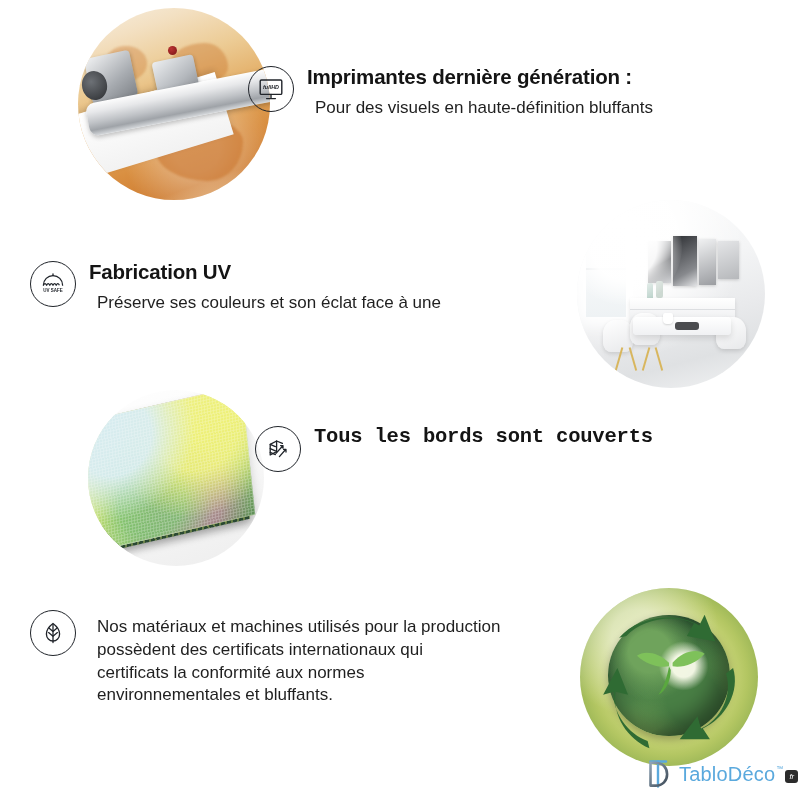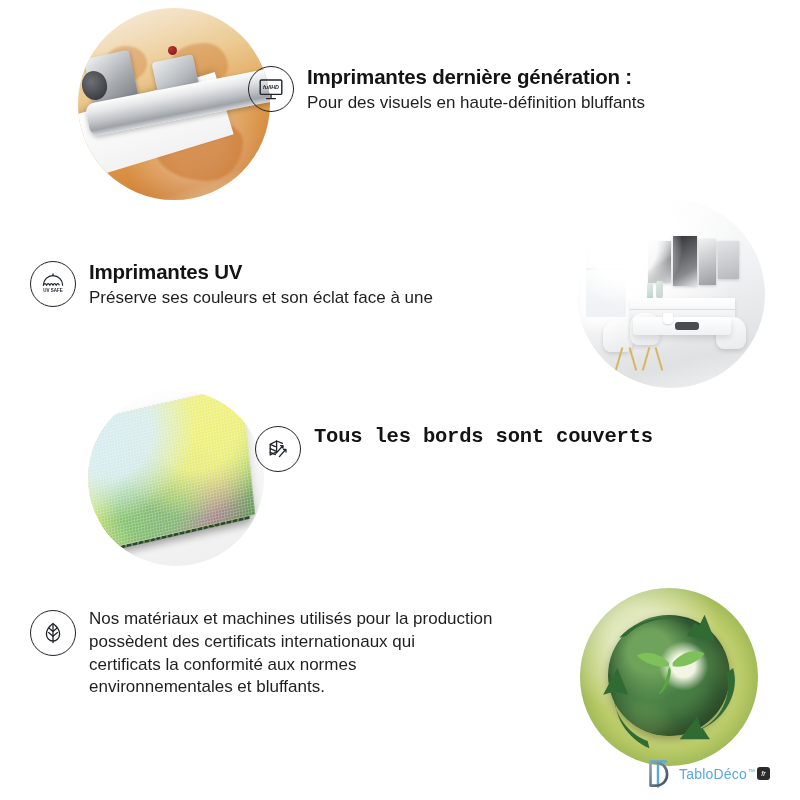--- a/index.html
+++ b/index.html
@@ -154,33 +154,33 @@
     border:1.6px solid #20242a;box-sizing:border-box;
     display:flex;align-items:center;justify-content:center;
     margin-top:2px;
   }
   .ficon svg{display:block;}
   .ftext{margin-left:13px;}
   .ftitle{
     font-size:20.5px;font-weight:bold;line-height:1.22;color:#141414;
     letter-spacing:-.2px;margin:0 0 3px 0;white-space:nowrap;
   }
-  .fdesc{font-size:17px;line-height:1.34;color:#1f1f1f;margin:0;}
+  .fdesc{font-size:17px;line-height:1.34;color:#1f1f1f;margin:8px;}
   .fdesc div{white-space:nowrap;}
 
   .f1{left:248px;top:64px;}
   .f2{left:30px;top:259px;}
   .f3{left:255px;top:424px;font-family:Liberation Mono, monospace;}
   .f4{left:30px;top:608px;}
 
   
   .logo{position:absolute;left:637px;top:757px;display:flex;align-items:center;}
   .logomark{width:34px;height:34px;position:relative;flex:0 0 auto;}
   .logotext{margin-left:8px;display:flex;align-items:flex-start;position:relative;}
-  .logoword{font-size:14px;color:#5aa9dd;letter-spacing:.2px;line-height:1;font-weight:400;}
+  .logoword{font-size:20px;color:#5aa9dd;letter-spacing:.2px;line-height:1;font-weight:400;}
   .tm{font-size:7px;color:#5aa9dd;line-height:1;margin-left:1px;margin-top:1px;}
   .frbadge{
     width:13px;height:13px;border-radius:3px;background:#2b2b2b;color:#ffffff;
     font-size:7.5px;line-height:13px;text-align:center;margin-left:2px;align-self:flex-end;
     margin-bottom:1px;font-style:italic;
   }
 </style>
 </head>
 <body>
 
@@ -246,21 +246,21 @@
   <div class="feature f2">
     <div class="ficon">
       <svg width="30" height="30" viewBox="0 0 30 30" fill="none" stroke="#20242a" stroke-width="1.3">
         <path d="M5.4 16.2a9.6 9.6 0 0 1 19.2 0" stroke-linecap="round"></path>
         <path d="M5.4 16.2c1.1-2 2.1-2 3.2 0 1.1-2 2.1-2 3.2 0 1.1-2 2.1-2 3.2 0 1.1-2 2.1-2 3.2 0 1.1-2 2.1-2 3.2 0" stroke-linejoin="round"></path>
         <path d="M15 6.6V4.9" stroke-linecap="round"></path>
         <text x="15" y="22.9" font-family="Liberation Sans, sans-serif" font-size="4.5" font-weight="bold" fill="#20242a" stroke="none" text-anchor="middle">UV SAFE</text>
       </svg>
     </div>
     <div class="ftext">
-      <p class="ftitle">Imprimantes UV</p>
+      <p class="ftitle">Fabrication UV</p>
       <div class="fdesc">
         <div>Préserve ses couleurs et son éclat face à une</div>
       </div>
     </div>
   </div>
 
   <div class="photo ph3">
     <div class="inner">
       <div class="edge">
           <div class="drip"></div>

